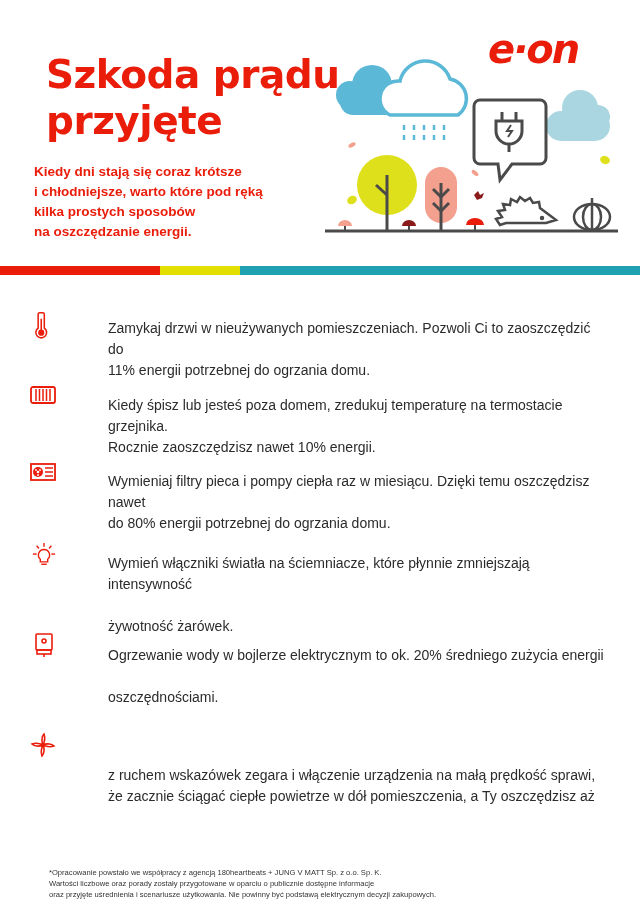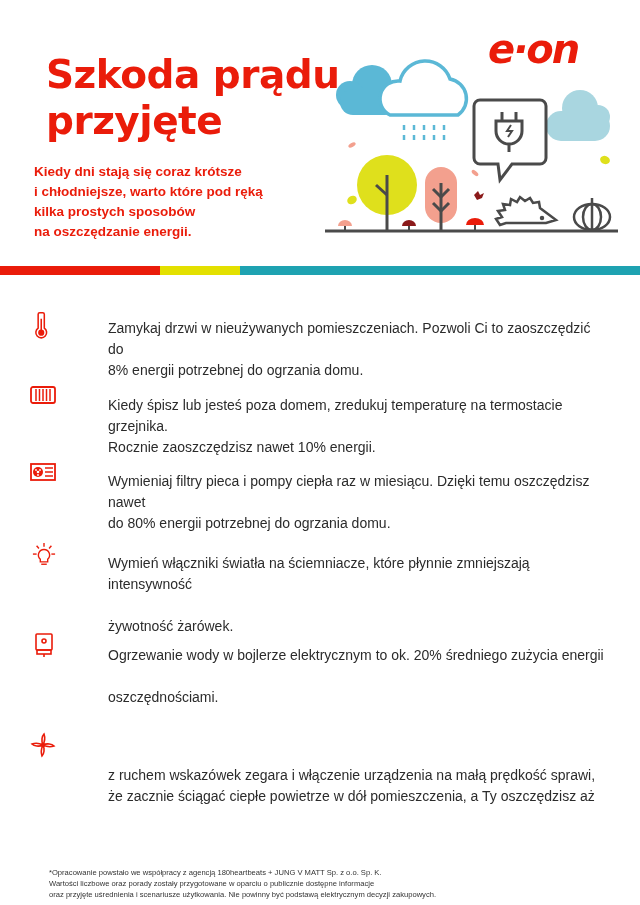--- a/index.html
+++ b/index.html
@@ -134,21 +134,21 @@
 <div class="tips">
 
   <div class="tip" style="top:306px;">
     <svg class="tip-icon" viewBox="0 0 26 36" style="top:2px;height:34px;left:32px;width:20px;">
       <path d="M10 2 h4 a2 2 0 0 1 2 2 v18 a7 7 0 1 1 -8 0 v-18 a2 2 0 0 1 2 -2 z" fill="none" stroke="#ea1c0a" stroke-width="2"></path>
       <circle cx="12" cy="28" r="4" fill="#ea1c0a"></circle>
       <line x1="12" y1="10" x2="12" y2="26" stroke="#ea1c0a" stroke-width="2"></line>
     </svg>
     <p class="tip-text">
       <span>Zamykaj drzwi w nieużywanych pomieszczeniach. Pozwoli Ci to  zaoszczędzić do</span><br>
-      <span>8% energii potrzebnej do ogrzania domu.</span>
+      <span>11% energii potrzebnej do ogrzania domu.</span>
     </p>
   </div>
 
   <div class="tip" style="top:383px;">
     <svg class="tip-icon" viewBox="0 0 26 20" style="top:2px;height:20px;left:30px;width:26px;">
       <rect x="1" y="2" width="24" height="16" rx="2" fill="none" stroke="#ea1c0a" stroke-width="1.8"></rect>
       <g stroke="#ea1c0a" stroke-width="1.5">
         <line x1="6" y1="4" x2="6" y2="16"></line>
           <line x1="9.5" y1="4" x2="9.5" y2="16"></line>
         <line x1="13" y1="4" x2="13" y2="16"></line>

